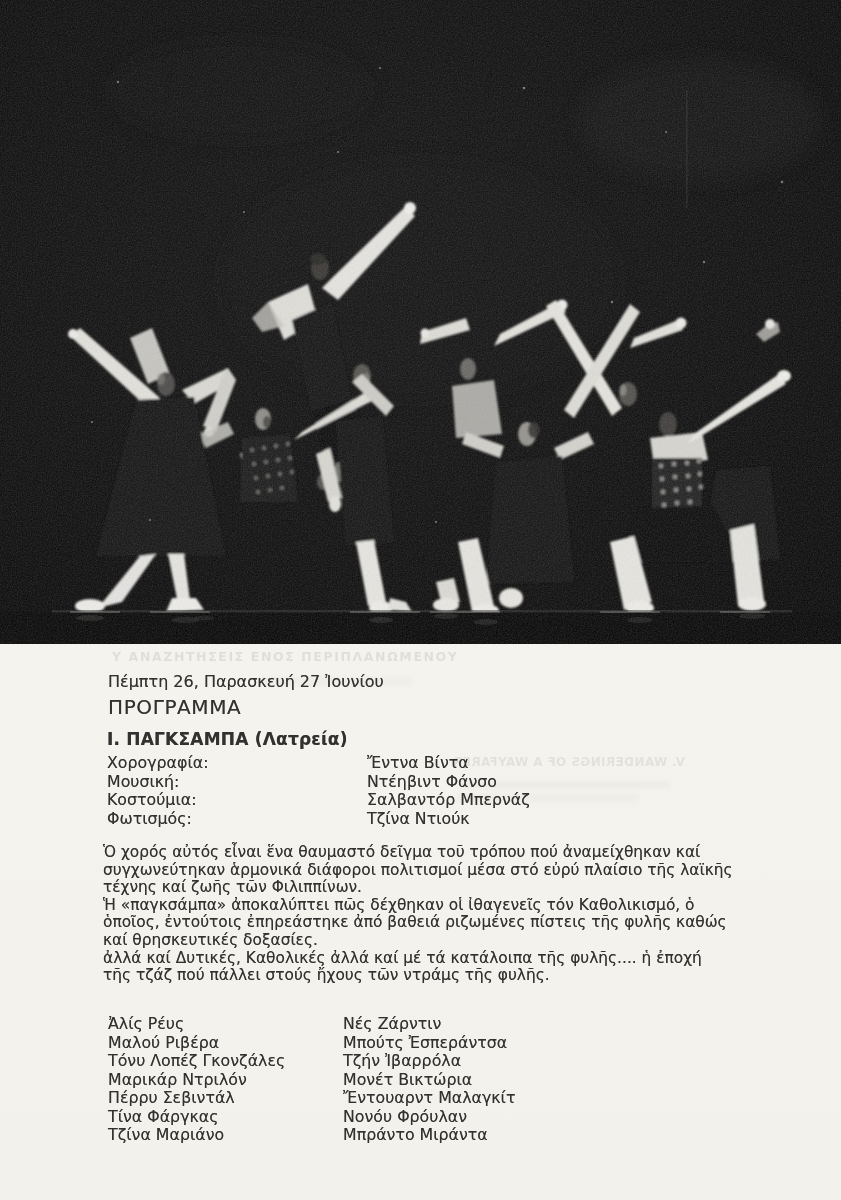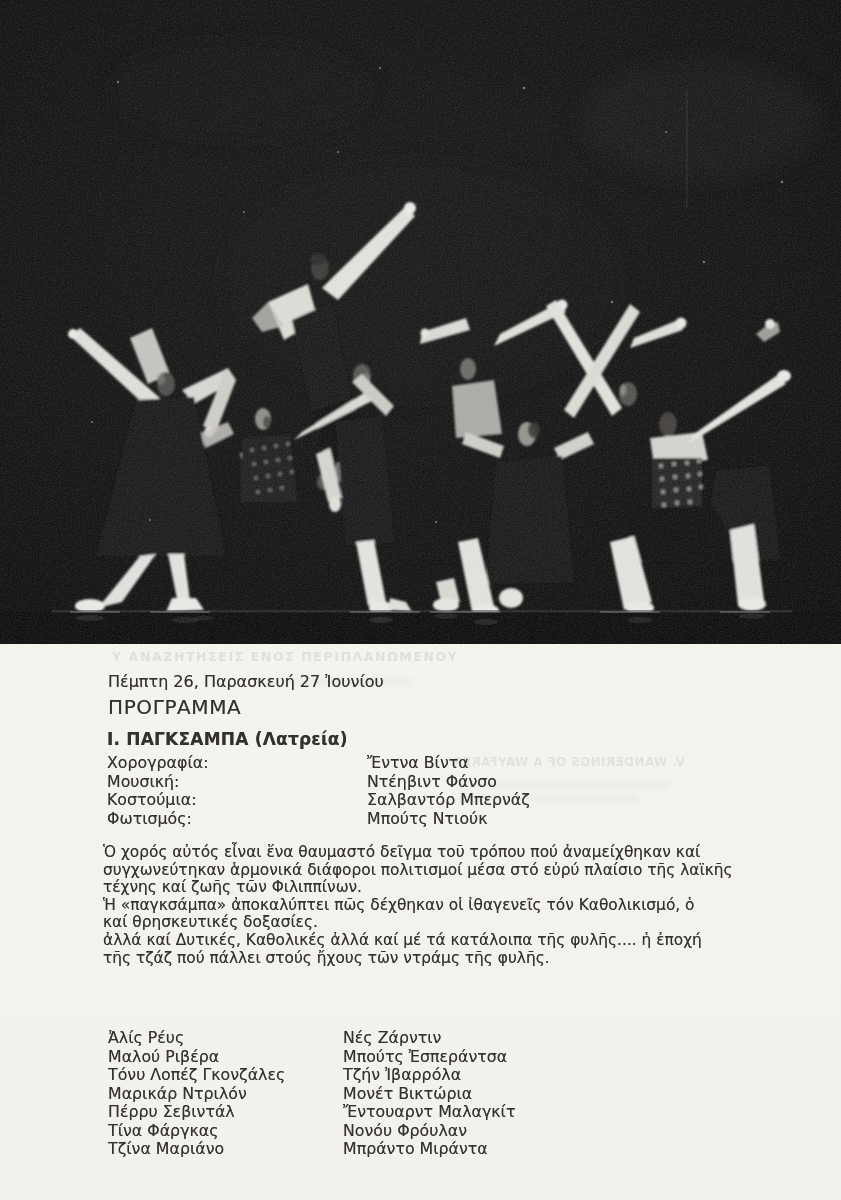--- a/index.html
+++ b/index.html
@@ -16,21 +16,21 @@
   .program{left:108px;top:695px;font-size:20px;letter-spacing:.6px;}
   .heading{left:107px;top:729px;font-size:17px;font-weight:700;letter-spacing:.2px;}
   .credits{position:absolute;left:107px;top:753px;font-size:15.8px;}
   .credit-row{position:relative;height:18.6px;}
   .cl{position:absolute;left:0;top:0;white-space:pre;text-shadow:0 0 .5px rgba(45,43,40,.55);}
   .cv{position:absolute;left:260px;top:0;white-space:pre;text-shadow:0 0 .5px rgba(45,43,40,.55);}
   .desc{position:absolute;left:103px;top:843px;font-size:15.4px;}
   .dl{height:17.6px;white-space:pre;text-shadow:0 0 .5px rgba(45,43,40,.55);}
   .cast{position:absolute;left:108px;top:1014px;font-size:15.8px;}
   .cast-row{position:relative;height:18.5px;}
-  .cn{position:absolute;left:0;top:14px;white-space:pre;text-shadow:0 0 .5px rgba(45,43,40,.55);}
+  .cn{position:absolute;left:0;top:0;white-space:pre;text-shadow:0 0 .5px rgba(45,43,40,.55);}
   .cr{left:235px;}
   .ghost{position:absolute;font-weight:700;pointer-events:none;white-space:pre;}
   .ghost-greek{left:112px;top:649px;font-size:12.5px;letter-spacing:1.6px;color:#55605a;opacity:.13;}
   .ghost-english{left:450px;top:755px;width:235px;font-size:12px;letter-spacing:.4px;color:#5f6f66;opacity:.12;transform:scaleX(-1);}
   .smudge{position:absolute;background:#7e8a81;filter:blur(2px);pointer-events:none;}
   .s1{left:458px;top:781px;width:212px;height:8px;opacity:.055;}
   .s2{left:458px;top:794px;width:180px;height:8px;opacity:.05;}
   .s3{left:262px;top:677px;width:150px;height:9px;opacity:.05;}
 </style>
 </head>
@@ -253,29 +253,30 @@
     <div class="credit-row">
       <span class="cl">Μουσική:</span>
       <span class="cv">Ντέηβιντ Φάνσο</span>
     </div>
     <div class="credit-row">
       <span class="cl">Κοστούμια:</span>
       <span class="cv">Σαλβαντόρ Μπερνάζ</span>
     </div>
     <div class="credit-row">
       <span class="cl">Φωτισμός:</span>
-      <span class="cv">Μπούτς Ντιούκ</span>
+      <span class="cv">Τζίνα Ντιούκ</span>
     </div>
   </div>
 
   <div class="desc">
     <div class="dl">Ὁ χορός αὐτός εἶναι ἕνα θαυμαστό δεῖγμα τοῦ τρόπου πού ἀναμείχθηκαν καί</div>
     <div class="dl">συγχωνεύτηκαν ἁρμονικά διάφοροι πολιτισμοί μέσα στό εὐρύ πλαίσιο τῆς λαϊκῆς</div>
     <div class="dl">τέχνης καί ζωῆς τῶν Φιλιππίνων.</div>
     <div class="dl">Ἡ «παγκσάμπα» ἀποκαλύπτει πῶς δέχθηκαν οἱ ἰθαγενεῖς τόν Καθολικισμό, ὁ</div>
+    <div class="dl">ὁποῖος, ἐντούτοις ἐπηρεάστηκε ἀπό βαθειά ριζωμένες πίστεις τῆς φυλῆς καθώς</div>
     <div class="dl">καί θρησκευτικές δοξασίες.</div>
     <div class="dl">ἀλλά καί Δυτικές, Καθολικές ἀλλά καί μέ τά κατάλοιπα τῆς φυλῆς.... ἡ ἐποχή</div>
     <div class="dl">τῆς τζάζ πού πάλλει στούς ἤχους τῶν ντράμς τῆς φυλῆς.</div>
   </div>
 
   <div class="cast">
     <div class="cast-row">
       <span class="cn">Ἀλίς Ρέυς</span>
       <span class="cn cr">Νές Ζάρντιν</span>
     </div>

